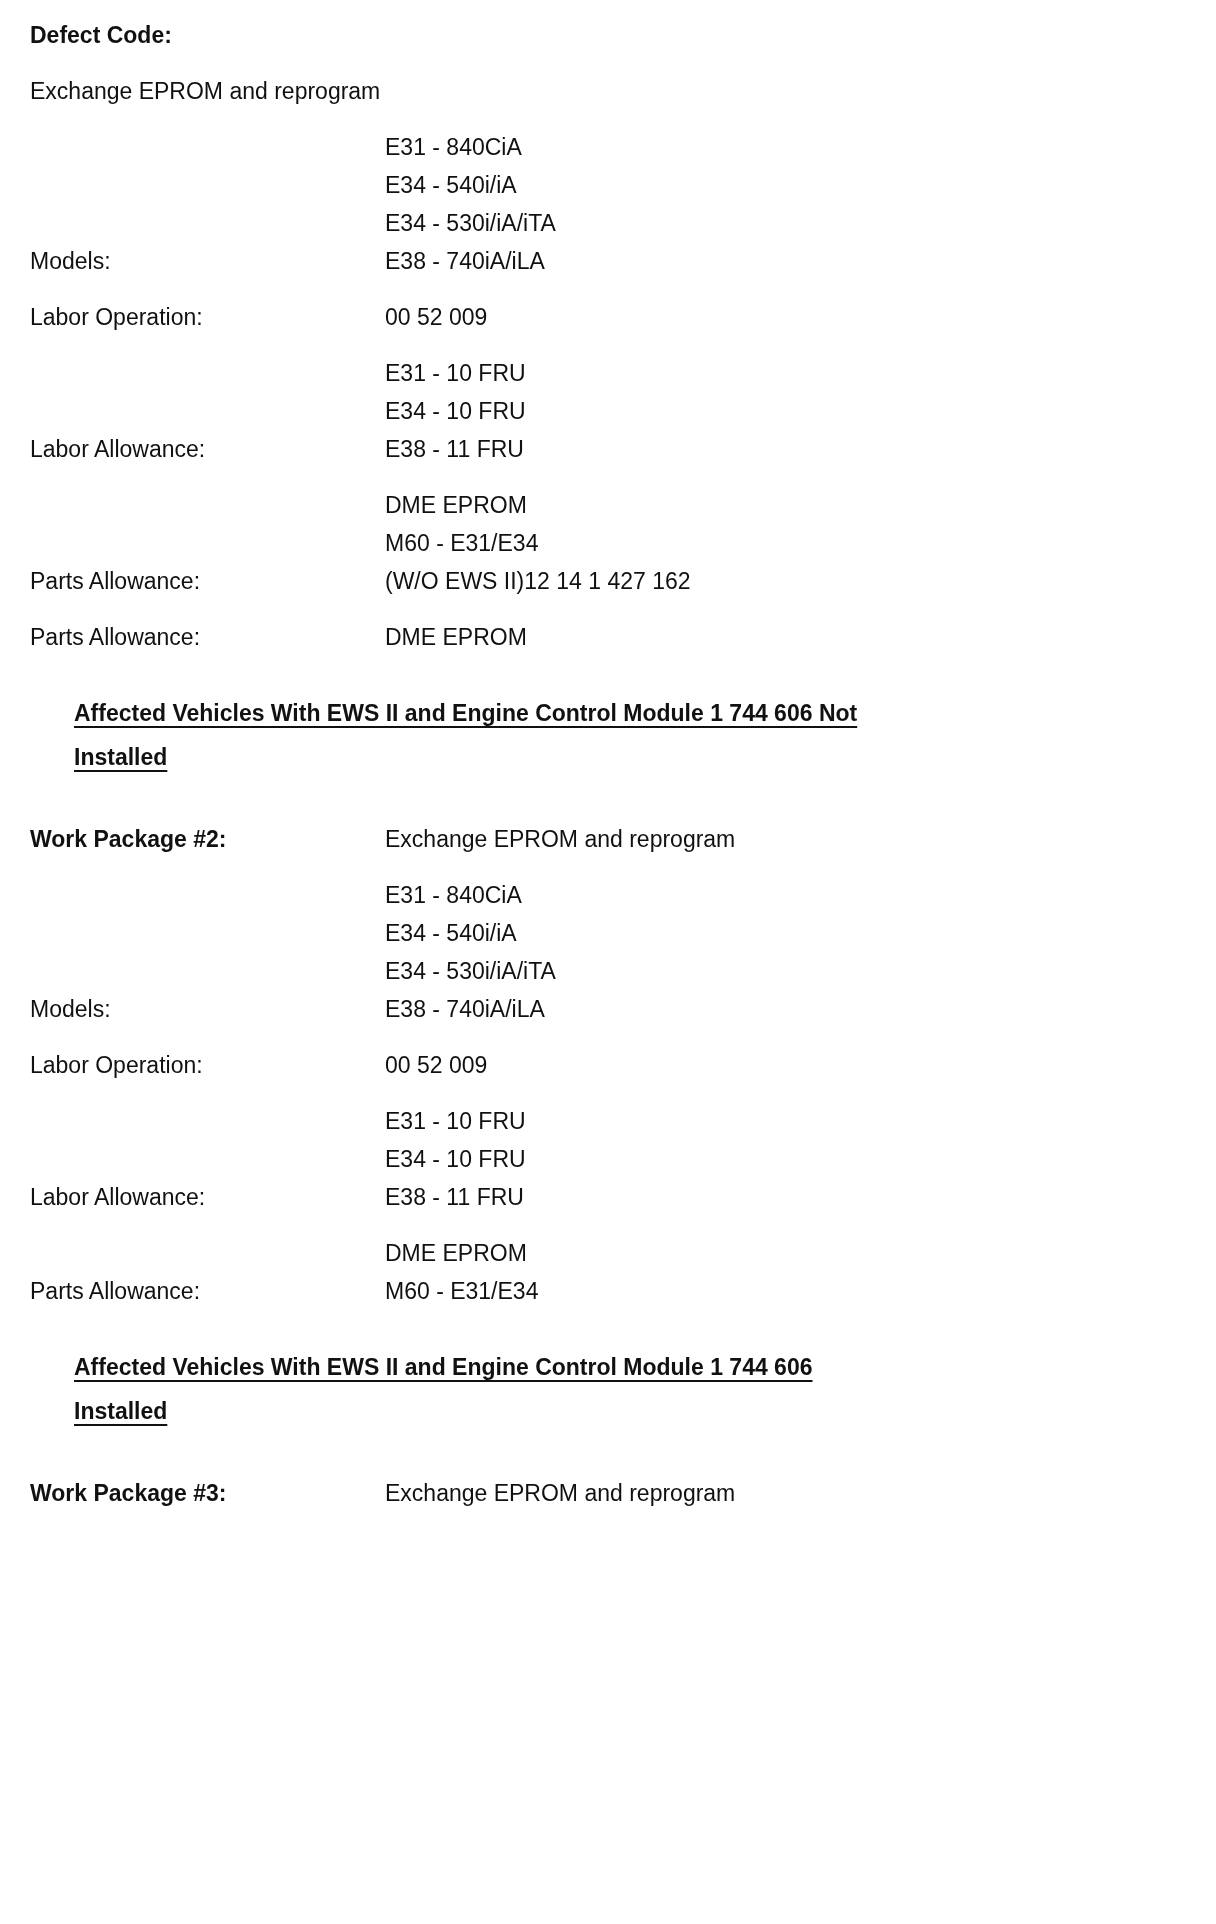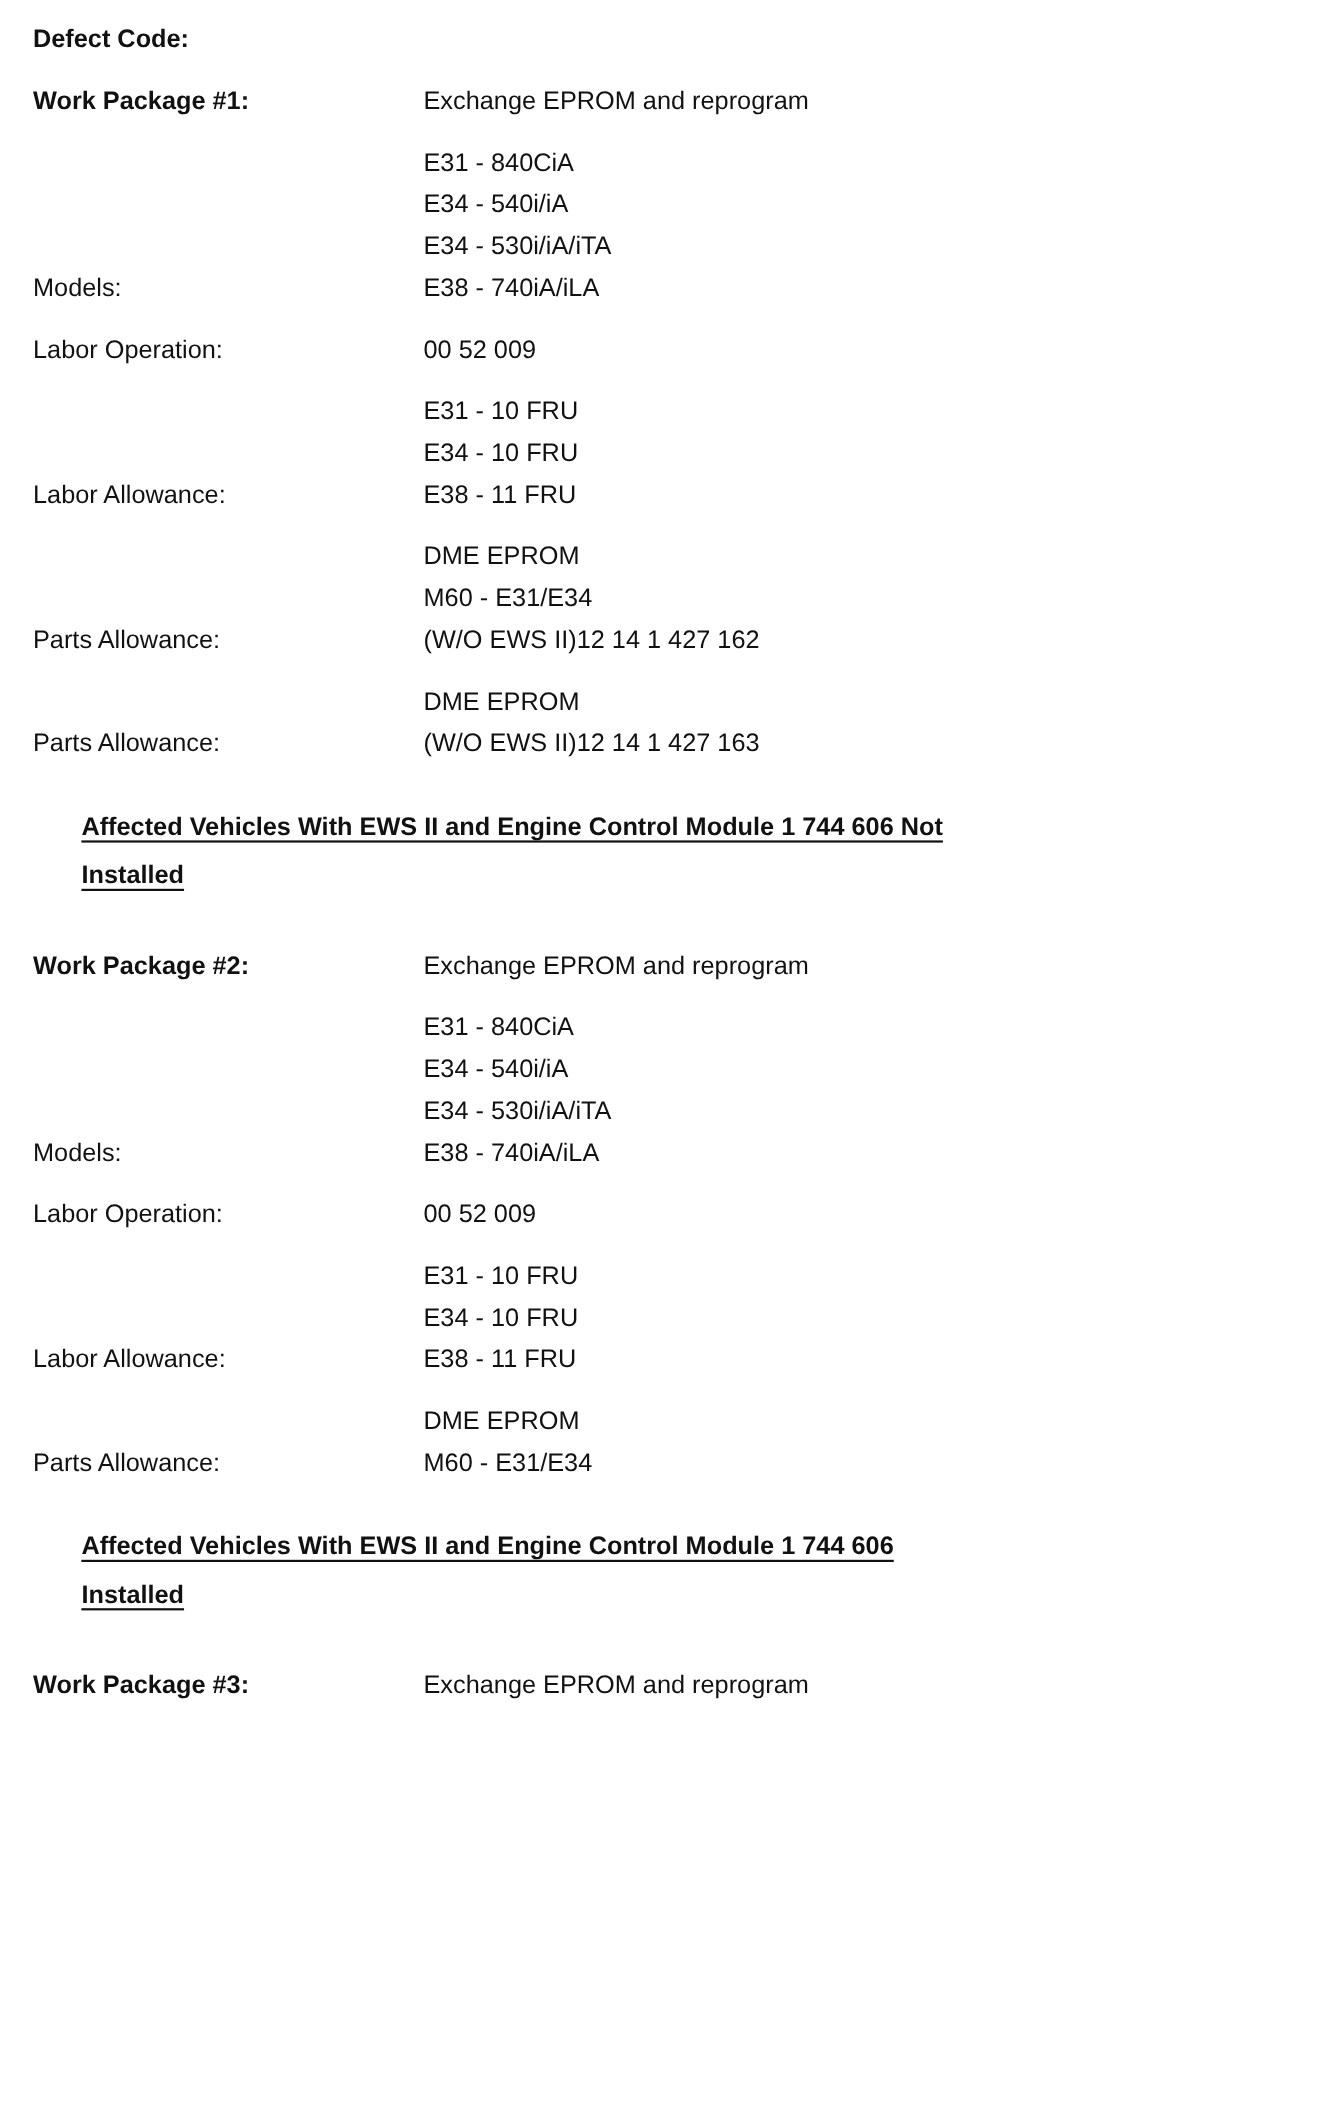--- a/index.html
+++ b/index.html
@@ -51,21 +51,20 @@
 
 <div class="page">
 
   <div class="row">
     <div class="label bold">Defect Code:</div>
     <div class="value bold">
     </div>
   </div>
 
   <div class="row">
-    <div class="label bold">Work Package #1:</div>
     <div class="value">
       <div>Exchange EPROM and reprogram</div>
     </div>
   </div>
 
   <div class="row">
     <div class="label">Models:</div>
     <div class="value">
       <div>E31 - 840CiA</div>
       <div>E34 - 540i/iA</div>
@@ -96,21 +95,20 @@
       <div>DME EPROM</div>
       <div>M60 - E31/E34</div>
       <div>(W/O EWS II)12 14 1 427 162</div>
     </div>
   </div>
 
   <div class="row">
     <div class="label">Parts Allowance:</div>
     <div class="value">
       <div>DME EPROM</div>
-      <div>(W/O EWS II)12 14 1 427 163</div>
     </div>
   </div>
 
   <div class="heading">
     <span class="hline-wrap"><span class="hline">Affected Vehicles With EWS II and Engine Control Module 1 744 606 Not</span></span>
     <div class="spacer-sm"></div>
     <span class="hline-wrap"><span class="hline">Installed</span></span>
   </div>
 
   <div class="row">

